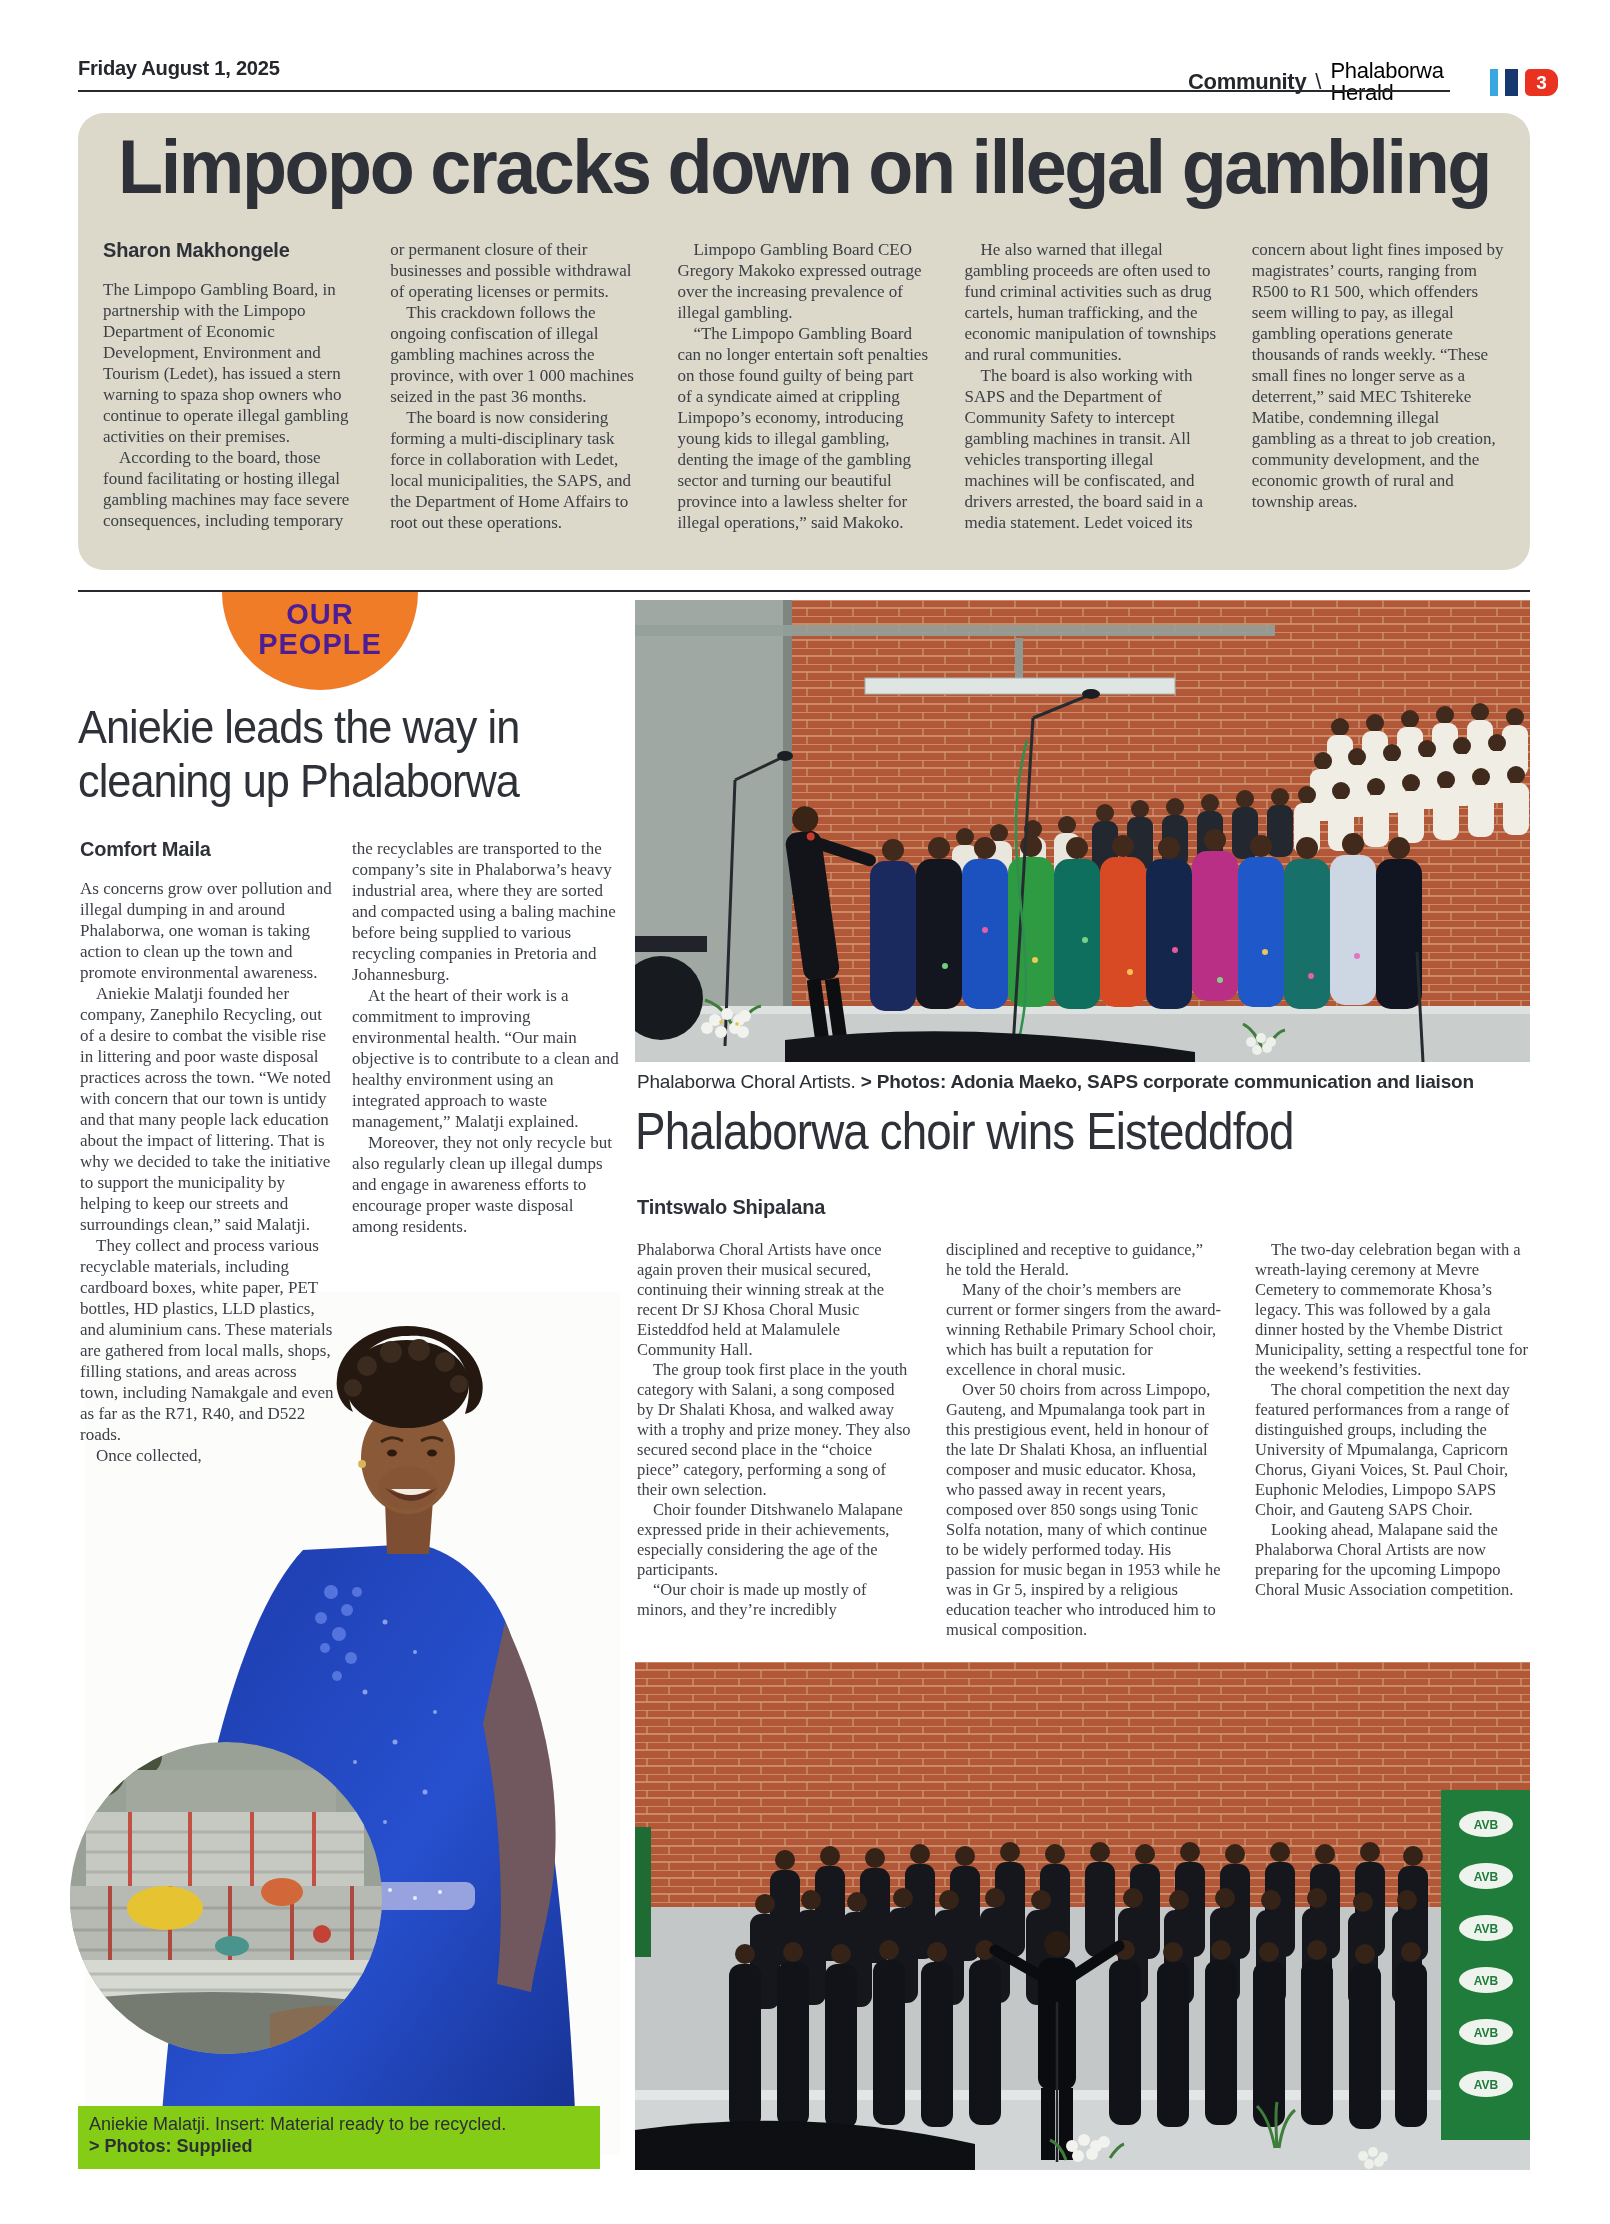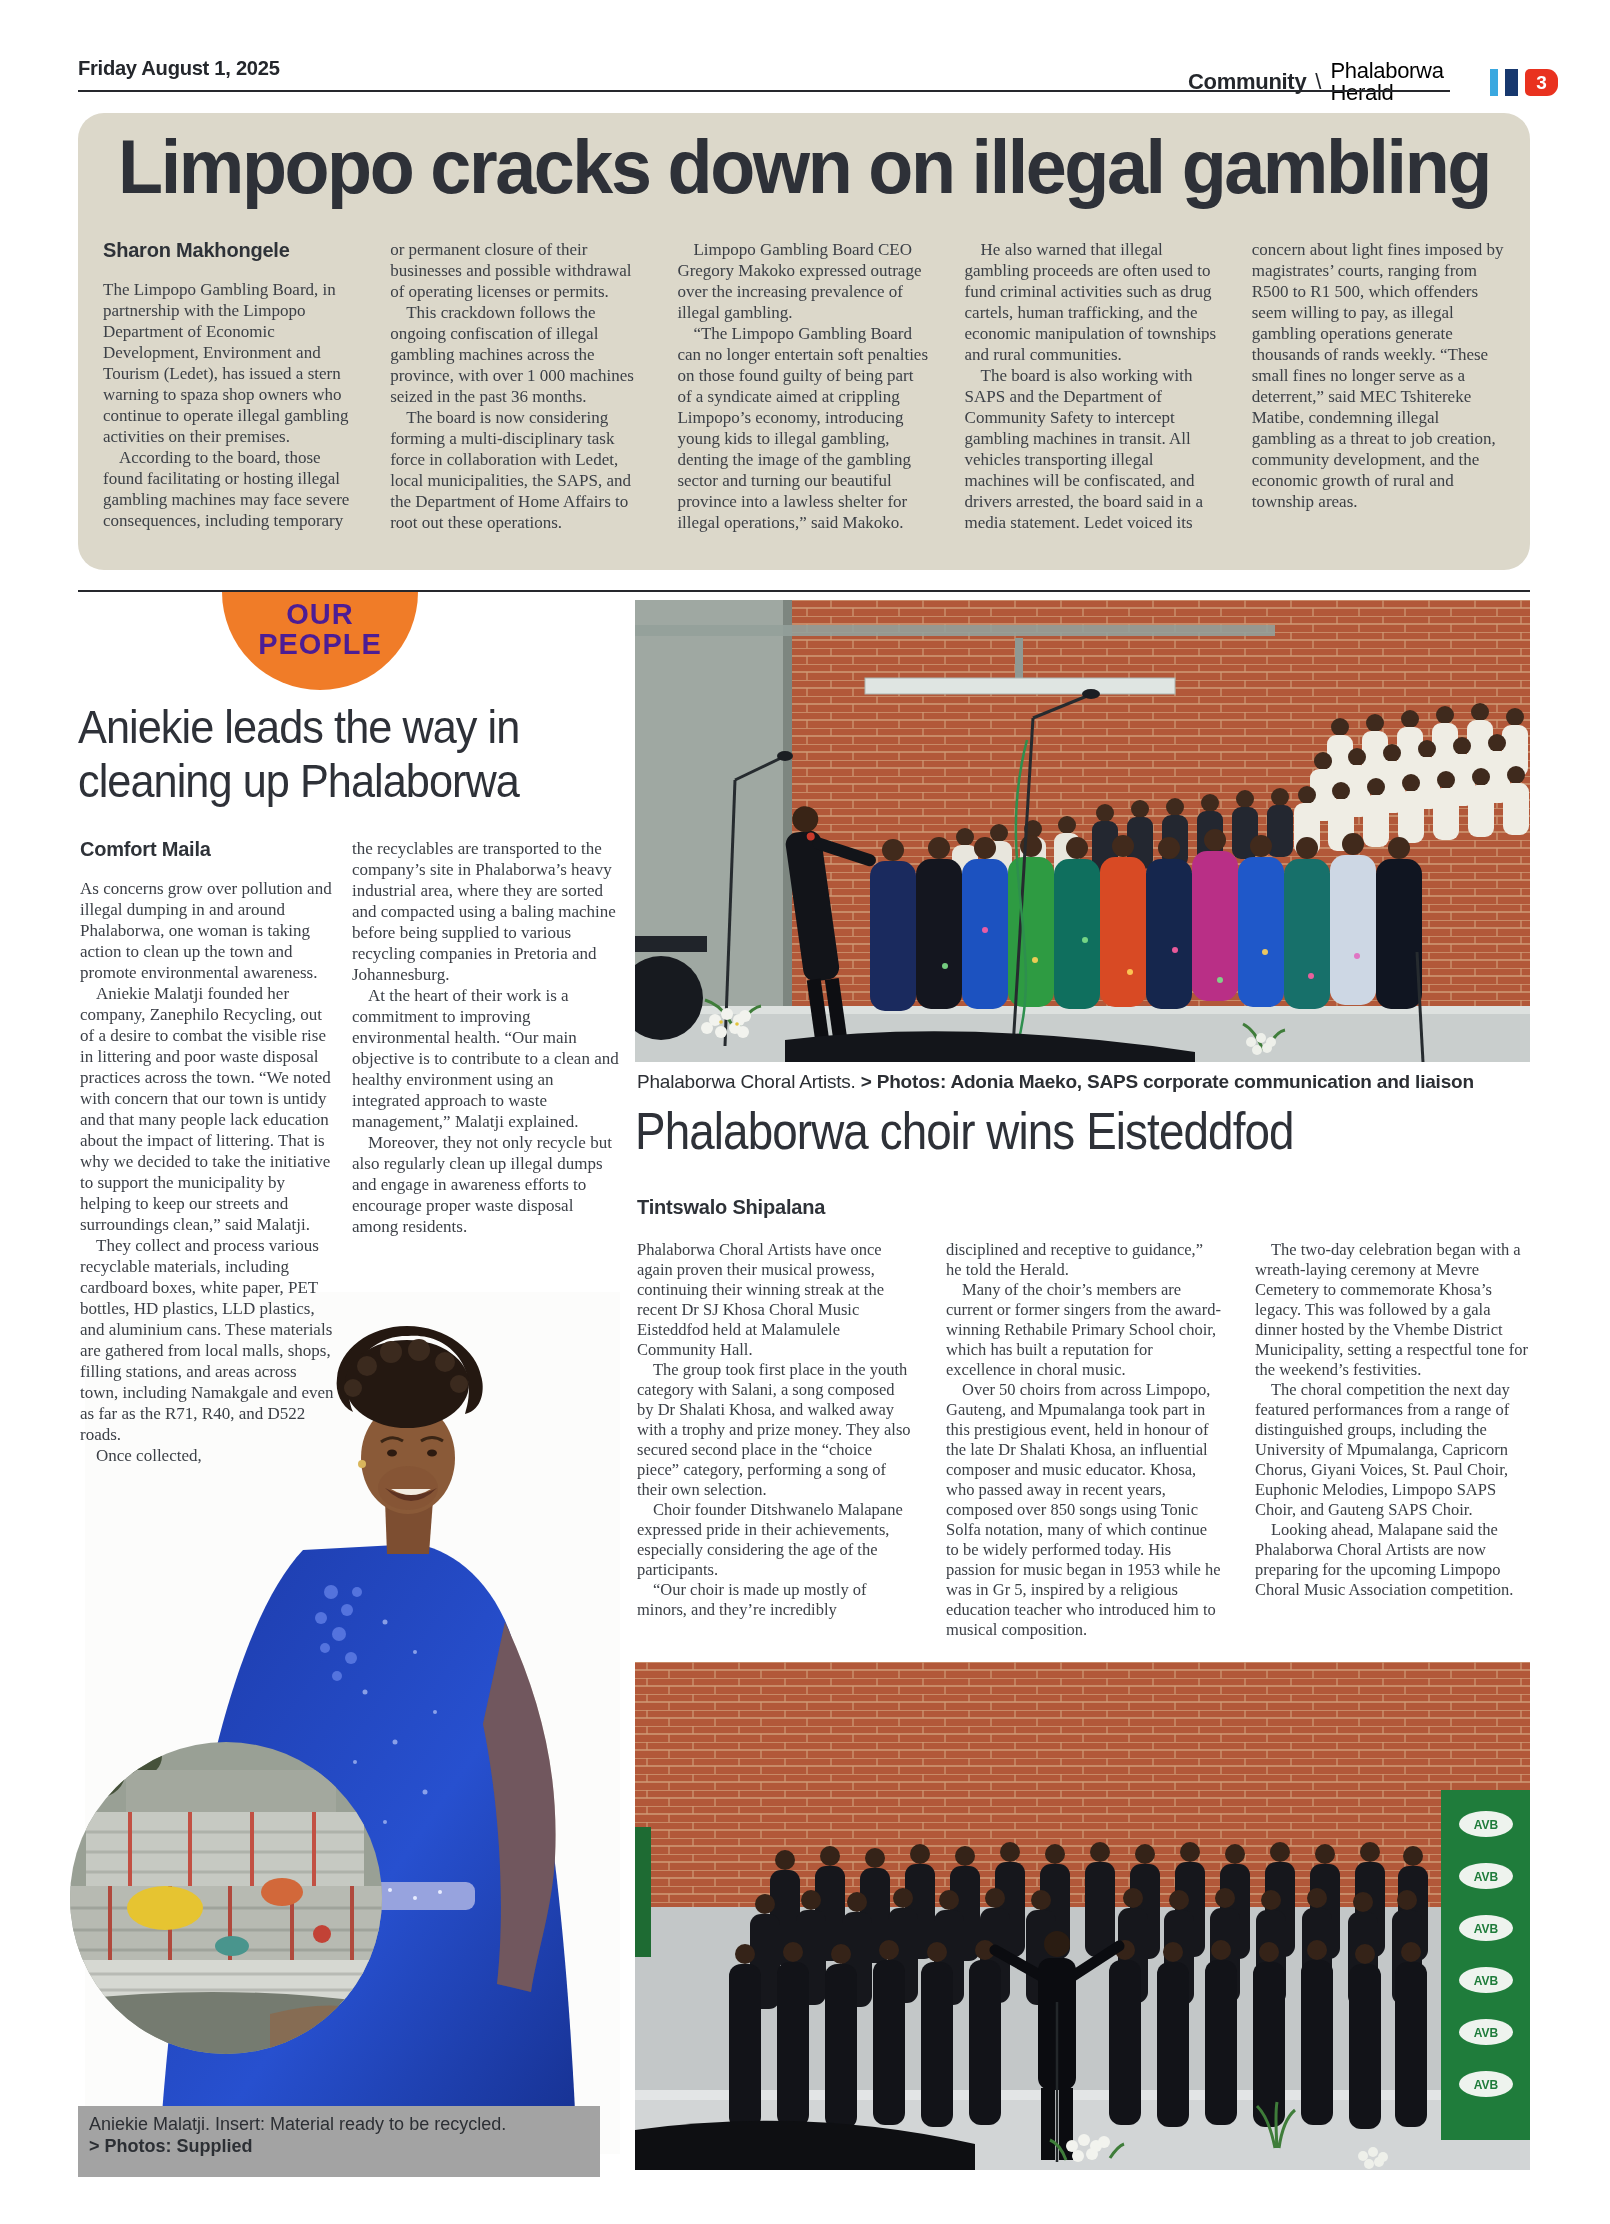--- a/index.html
+++ b/index.html
@@ -38,22 +38,22 @@
              box-sizing:border-box;}
   
   .feat-headline{position:absolute;left:78px;top:700px;font:400 46px/54px "Liberation Sans",sans-serif;
                  letter-spacing:-1px;color:#2e3138;transform:scaleX(.94);transform-origin:left;}
   .feat-col1{position:absolute;left:80px;top:838px;width:256px;z-index:3;}
   .feat-col2{position:absolute;left:352px;top:838px;width:268px;z-index:3;}
   .noindent{text-indent:0 !important;}
   .woman-photo{position:absolute;left:85px;top:1292px;width:535px;height:862px;z-index:1;}
   .insert-circle{position:absolute;left:70px;top:1742px;width:312px;height:312px;border-radius:50%;
                  overflow:hidden;z-index:2;}
-  .feat-caption{position:absolute;left:78px;top:2106px;width:500px;background:#a3a3a3;z-index:4;
-                padding:7px 11px 20px 11px;font:400 18px/22px "Liberation Sans",sans-serif;color:#2c2f34;}
+  .feat-caption{position:absolute;left:78px;top:2106px;width:500px;background:#84cc16;z-index:4;
+                padding:7px 11px 12px 11px;font:400 18px/22px "Liberation Sans",sans-serif;color:#2c2f34;}
   .feat-caption .credit{font-weight:700;}
   
   .choir-photo-top{position:absolute;left:635px;top:600px;width:895px;height:462px;}
   .choir-caption{position:absolute;left:637px;top:1070px;width:893px;
                  font:400 19px/23px "Liberation Sans",sans-serif;color:#2c2f34;letter-spacing:-.2px;}
   .choir-caption .credit{font-weight:700;}
   .choir-headline{position:absolute;left:635px;top:1104px;font:400 52px/1.05 "Liberation Sans",sans-serif;
                   letter-spacing:-1px;color:#2e3138;transform:scaleX(.88);transform-origin:left;
                   white-space:nowrap;}
   .choir-byline{position:absolute;left:637px;top:1196px;}
@@ -394,21 +394,21 @@
   </div>
 
   <div class="choir-caption">
     <span>Phalaborwa Choral Artists. </span><span class="credit">&gt; Photos: Adonia Maeko, SAPS corporate communication and liaison</span>
   </div>
 
   <div class="choir-headline">Phalaborwa choir wins Eisteddfod</div>
   <div class="choir-byline byline">Tintswalo Shipalana</div>
 
   <div class="choir-body serif">
-    <p class="noindent">Phalaborwa Choral Artists have once again proven their musical prowess, continuing their winning streak at the recent Dr SJ Khosa Choral Music Eisteddfod held at Malamulele Community Hall.</p>
+    <p class="noindent">Phalaborwa Choral Artists have once again proven their musical secured, continuing their winning streak at the recent Dr SJ Khosa Choral Music Eisteddfod held at Malamulele Community Hall.</p>
     <p>The group took first place in the youth category with Salani, a song composed by Dr Shalati Khosa, and walked away with a trophy and prize money. They also secured second place in the “choice piece” category, performing a song of their own selection.</p>
     <p>Choir founder Ditshwanelo Malapane expressed pride in their achievements, especially considering the age of the participants.</p>
     <p>“Our choir is made up mostly of minors, and they’re incredibly disciplined and receptive to guidance,” he told the Herald.</p>
     <p>Many of the choir’s members are current or former singers from the award-winning Rethabile Primary School choir, which has built a reputation for excellence in choral music.</p>
     <p>Over 50 choirs from across Limpopo, Gauteng, and Mpumalanga took part in this prestigious event, held in honour of the late Dr Shalati Khosa, an influential composer and music educator. Khosa, who passed away in recent years, composed over 850 songs using Tonic Solfa notation, many of which continue to be widely performed today. His passion for music began in 1953 while he was in Gr 5, inspired by a religious education teacher who introduced him to musical composition.</p>
     <p>The two-day celebration began with a wreath-laying ceremony at Mevre Cemetery to commemorate Khosa’s legacy. This was followed by a gala dinner hosted by the Vhembe District Municipality, setting a respectful tone for the weekend’s festivities.</p>
     <p>The choral competition the next day featured performances from a range of distinguished groups, including the University of Mpumalanga, Capricorn Chorus, Giyani Voices, St. Paul Choir, Euphonic Melodies, Limpopo SAPS Choir, and Gauteng SAPS Choir.</p>
     <p>Looking ahead, Malapane said the Phalaborwa Choral Artists are now preparing for the upcoming Limpopo Choral Music Association competition.</p>
   </div>
 

